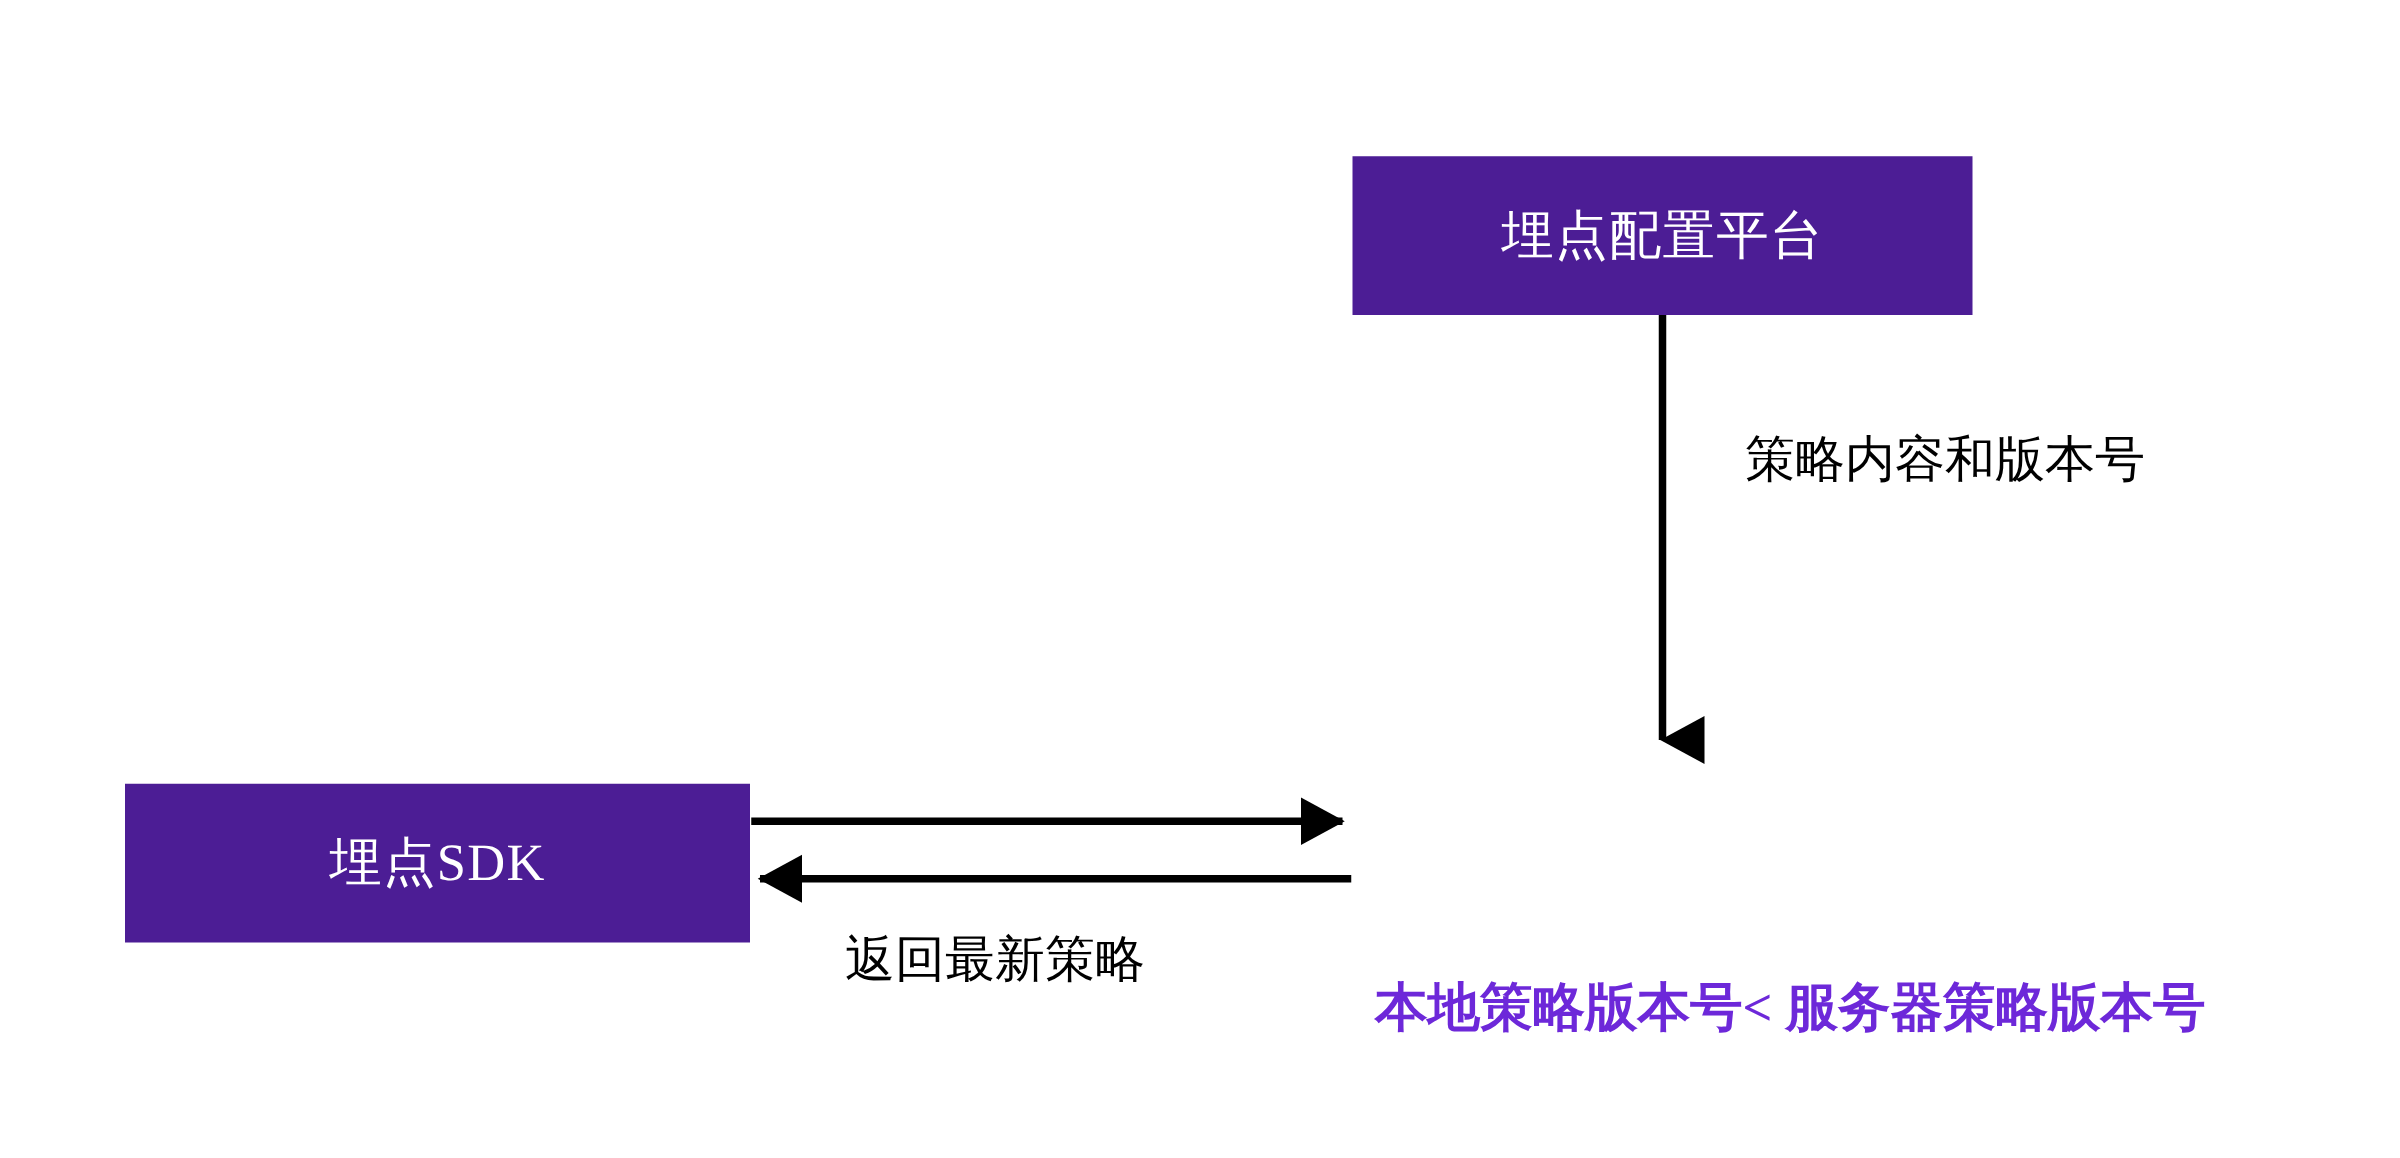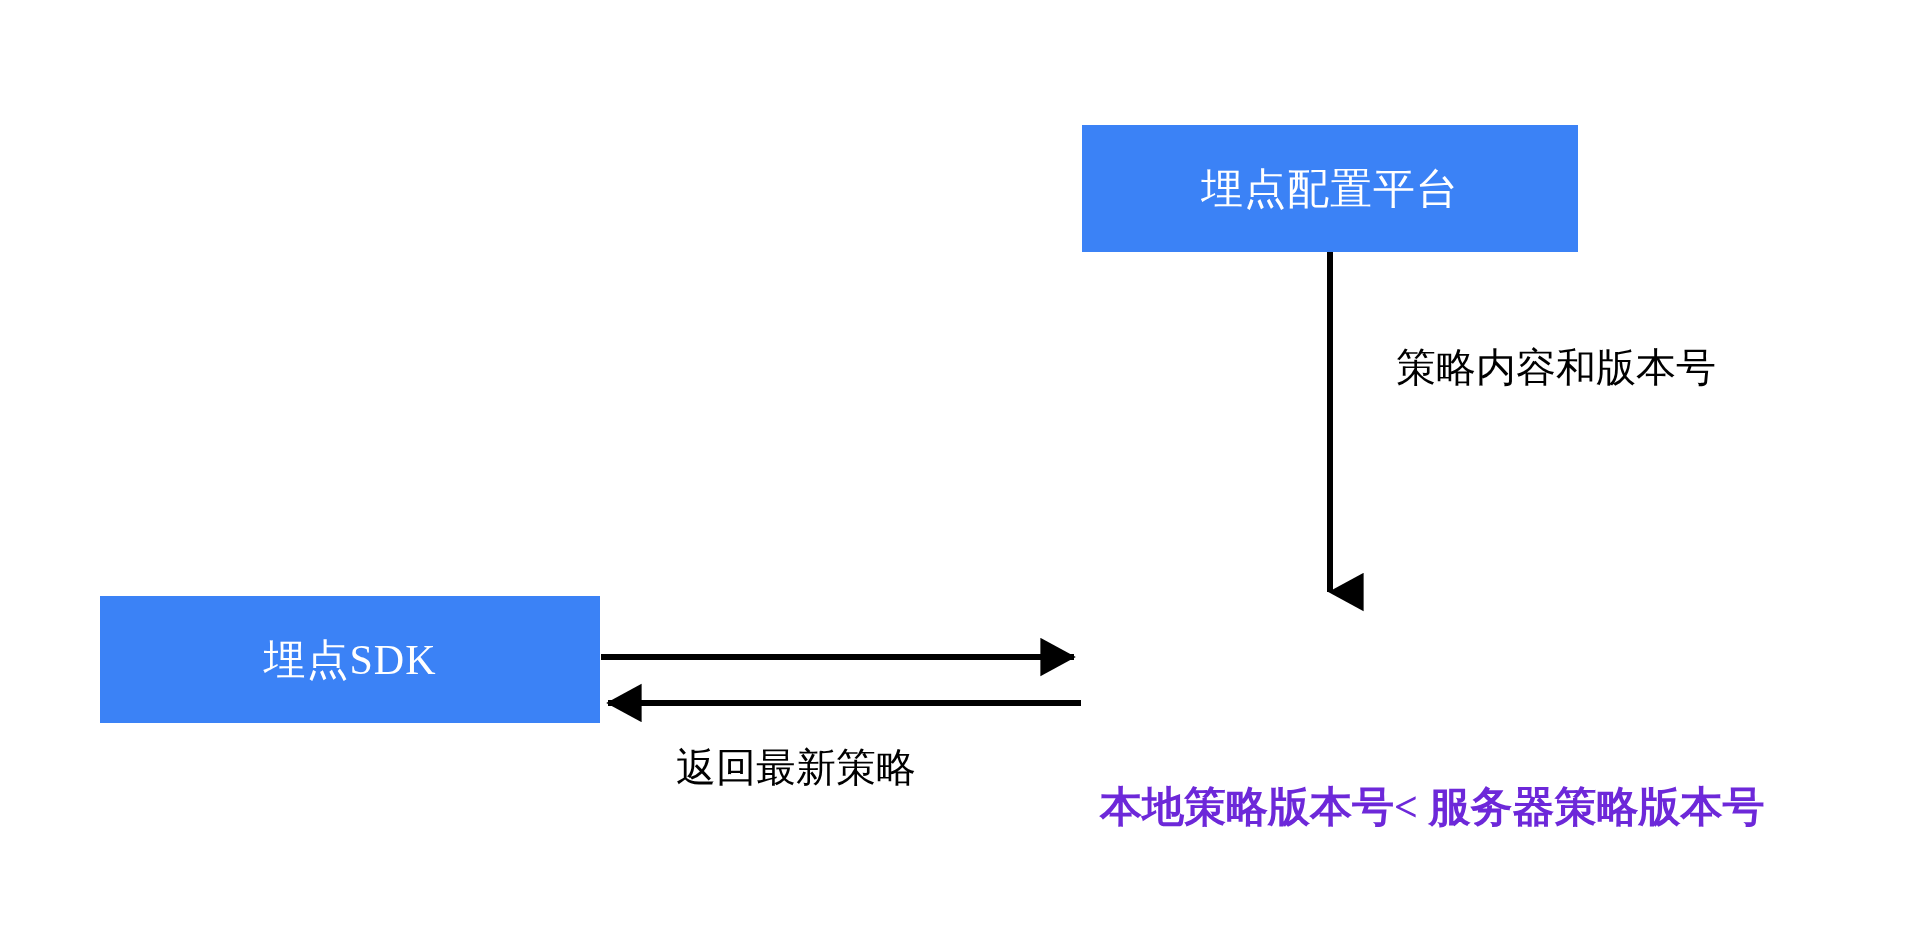--- a/index.html
+++ b/index.html
@@ -19,21 +19,21 @@
     overflow: hidden;
   }
 
   
   .node-box {
     position: absolute;
     box-sizing: border-box;
     display: flex;
     align-items: center;
     justify-content: center;
-    background: #3b82f6;
+    background: #4c1d95;
     color: #ffffff;
     font-family: "Liberation Serif", "DejaVu Serif", serif;
     font-size: 42px;
     font-weight: 400;
     letter-spacing: 1px;
     line-height: 1;
     white-space: nowrap;
     user-select: none;
   }
   .node-label {
@@ -41,21 +41,21 @@
   }
 
   #node-config-platform {
     left: 1082px;
     top: 125px;
     width: 496px;
     height: 127px;
   }
   #node-sdk {
     left: 100px;
-    top: 596px;
+    top: 627px;
     width: 500px;
     height: 127px;
     text-align: right;
   }
   #node-collector {
     left: 1082px;
     top: 600px;
     width: 496px;
     height: 127px;
   }

